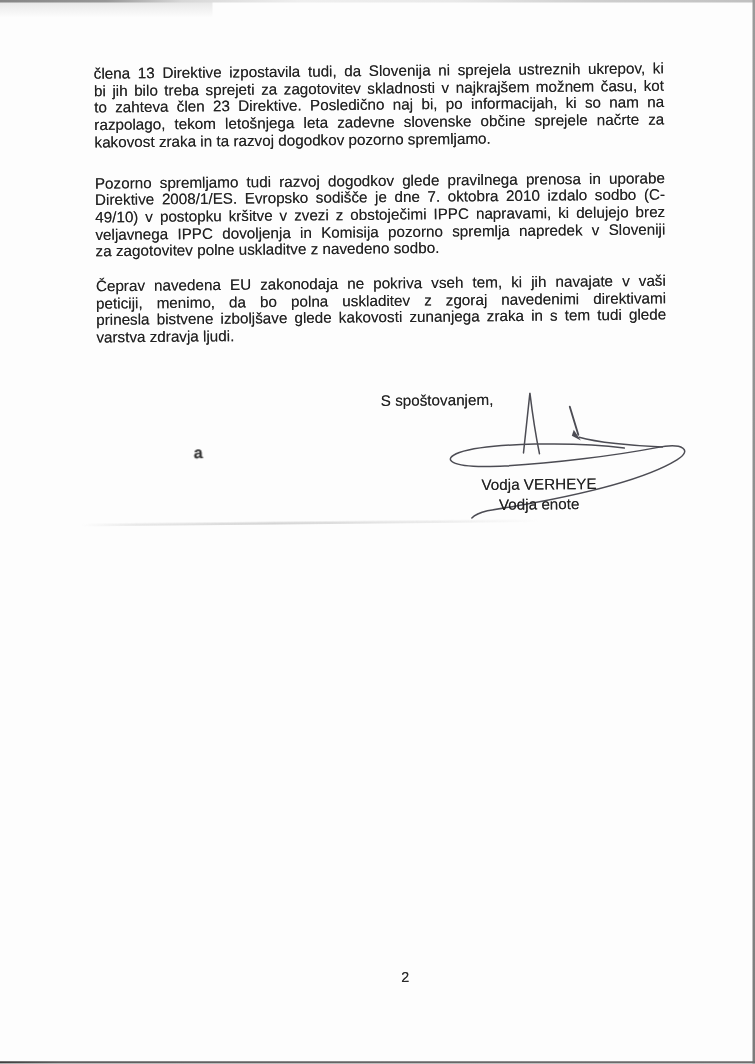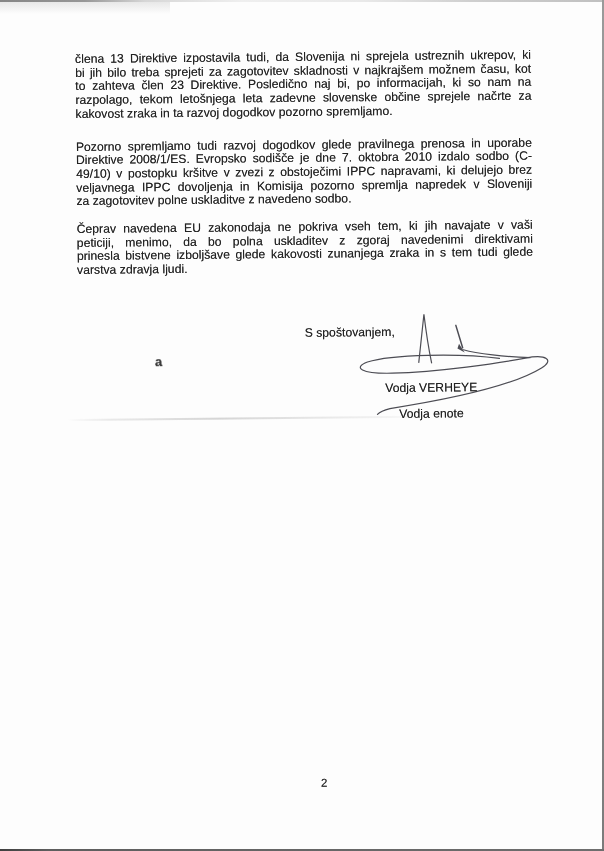--- a/index.html
+++ b/index.html
@@ -47,25 +47,25 @@
   .para.p2 { margin-bottom: 14px; }
   .para.p3 { margin-bottom: 0; }
   .jline {
     display: block;
     text-align: justify;
     text-align-last: justify;
     text-justify: inter-word;
     white-space: normal;
   }
   .lline { display: block; text-align: left; }
-  .closing { position: absolute; left: 227px; top: 276px; white-space: nowrap; }
+  .closing { position: absolute; left: 227px; top: 264px; white-space: nowrap; }
   .signature-svg { position: absolute; left: 263px; top: 247px; }
   .signer-block { position: absolute; left: 299px; top: 332px; width: 108px; text-align: center; }
   .signer-name { display: block; white-space: nowrap; }
-  .signer-title { display: block; margin-top: 12px; }
+  .signer-title { display: block; margin-top: 2px; }
   .stray-mark {
     position: absolute; left: 77px; top: 303px;
     font-size: 13px; font-weight: bold; color: #3a3a3a;
     filter: blur(0.3px);
   }
   .artifact-line {
     position: absolute; left: -13px; top: 366px; width: 366px; height: 2px;
     background: linear-gradient(90deg,
       rgba(130,130,130,0) 0%, rgba(130,130,130,0.16) 12%,
       rgba(120,120,120,0.30) 42%, rgba(130,130,130,0.18) 68%,

